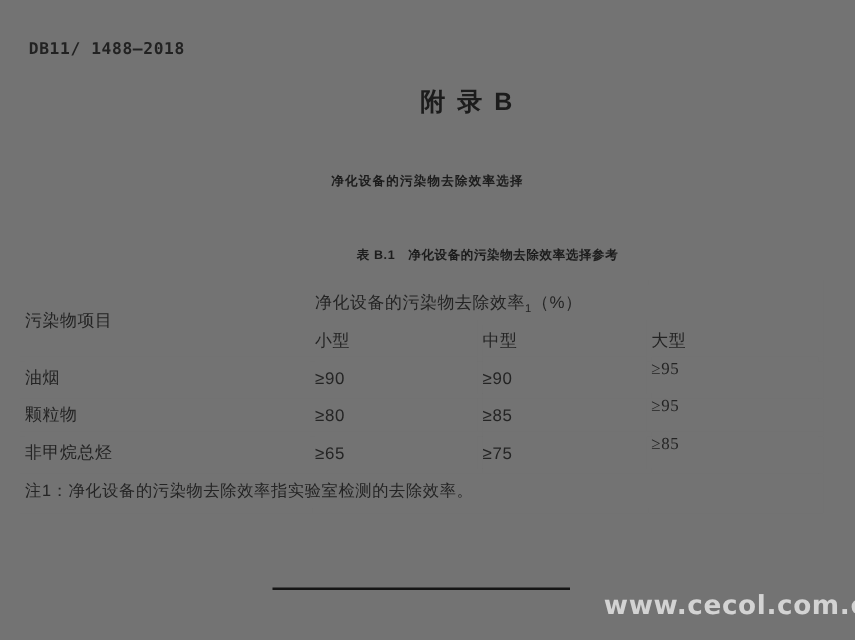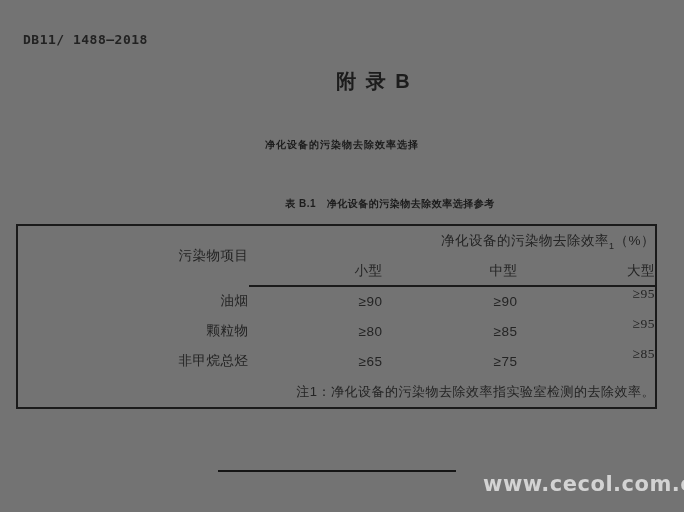--- a/index.html
+++ b/index.html
@@ -37,22 +37,22 @@
     letter-spacing:0.5px; color:#1c1c1c;margin-left:48px;
   }
   table.t{
     position:absolute; left:16px; top:224px;
     width:639px; table-layout:fixed;
     border-collapse:collapse;
     border:2px solid #1a1a1a;
     font-size:13.5px; color:#242424;
   }
   table.t td{
-    border:1px solid #737373;
-    text-align:right; vertical-align:middle;
+    border:4px solid #737373;
+    text-align:left; vertical-align:middle;
     letter-spacing:0.5px;
   }
   td.h-item{ height:61px; }
   td.h-eff{ height:31px; }
   tr.subhead td{ height:28px; border-bottom:2px solid #1a1a1a; }
   tr.datarow td{ height:30px; }
   .noteref{ font-size:9px; vertical-align:sub; }
   .val{ display:inline-block; }
   .val.hi{ position:relative; top:-7px;font-family:Liberation Serif, serif; }
   td.note-cell{

